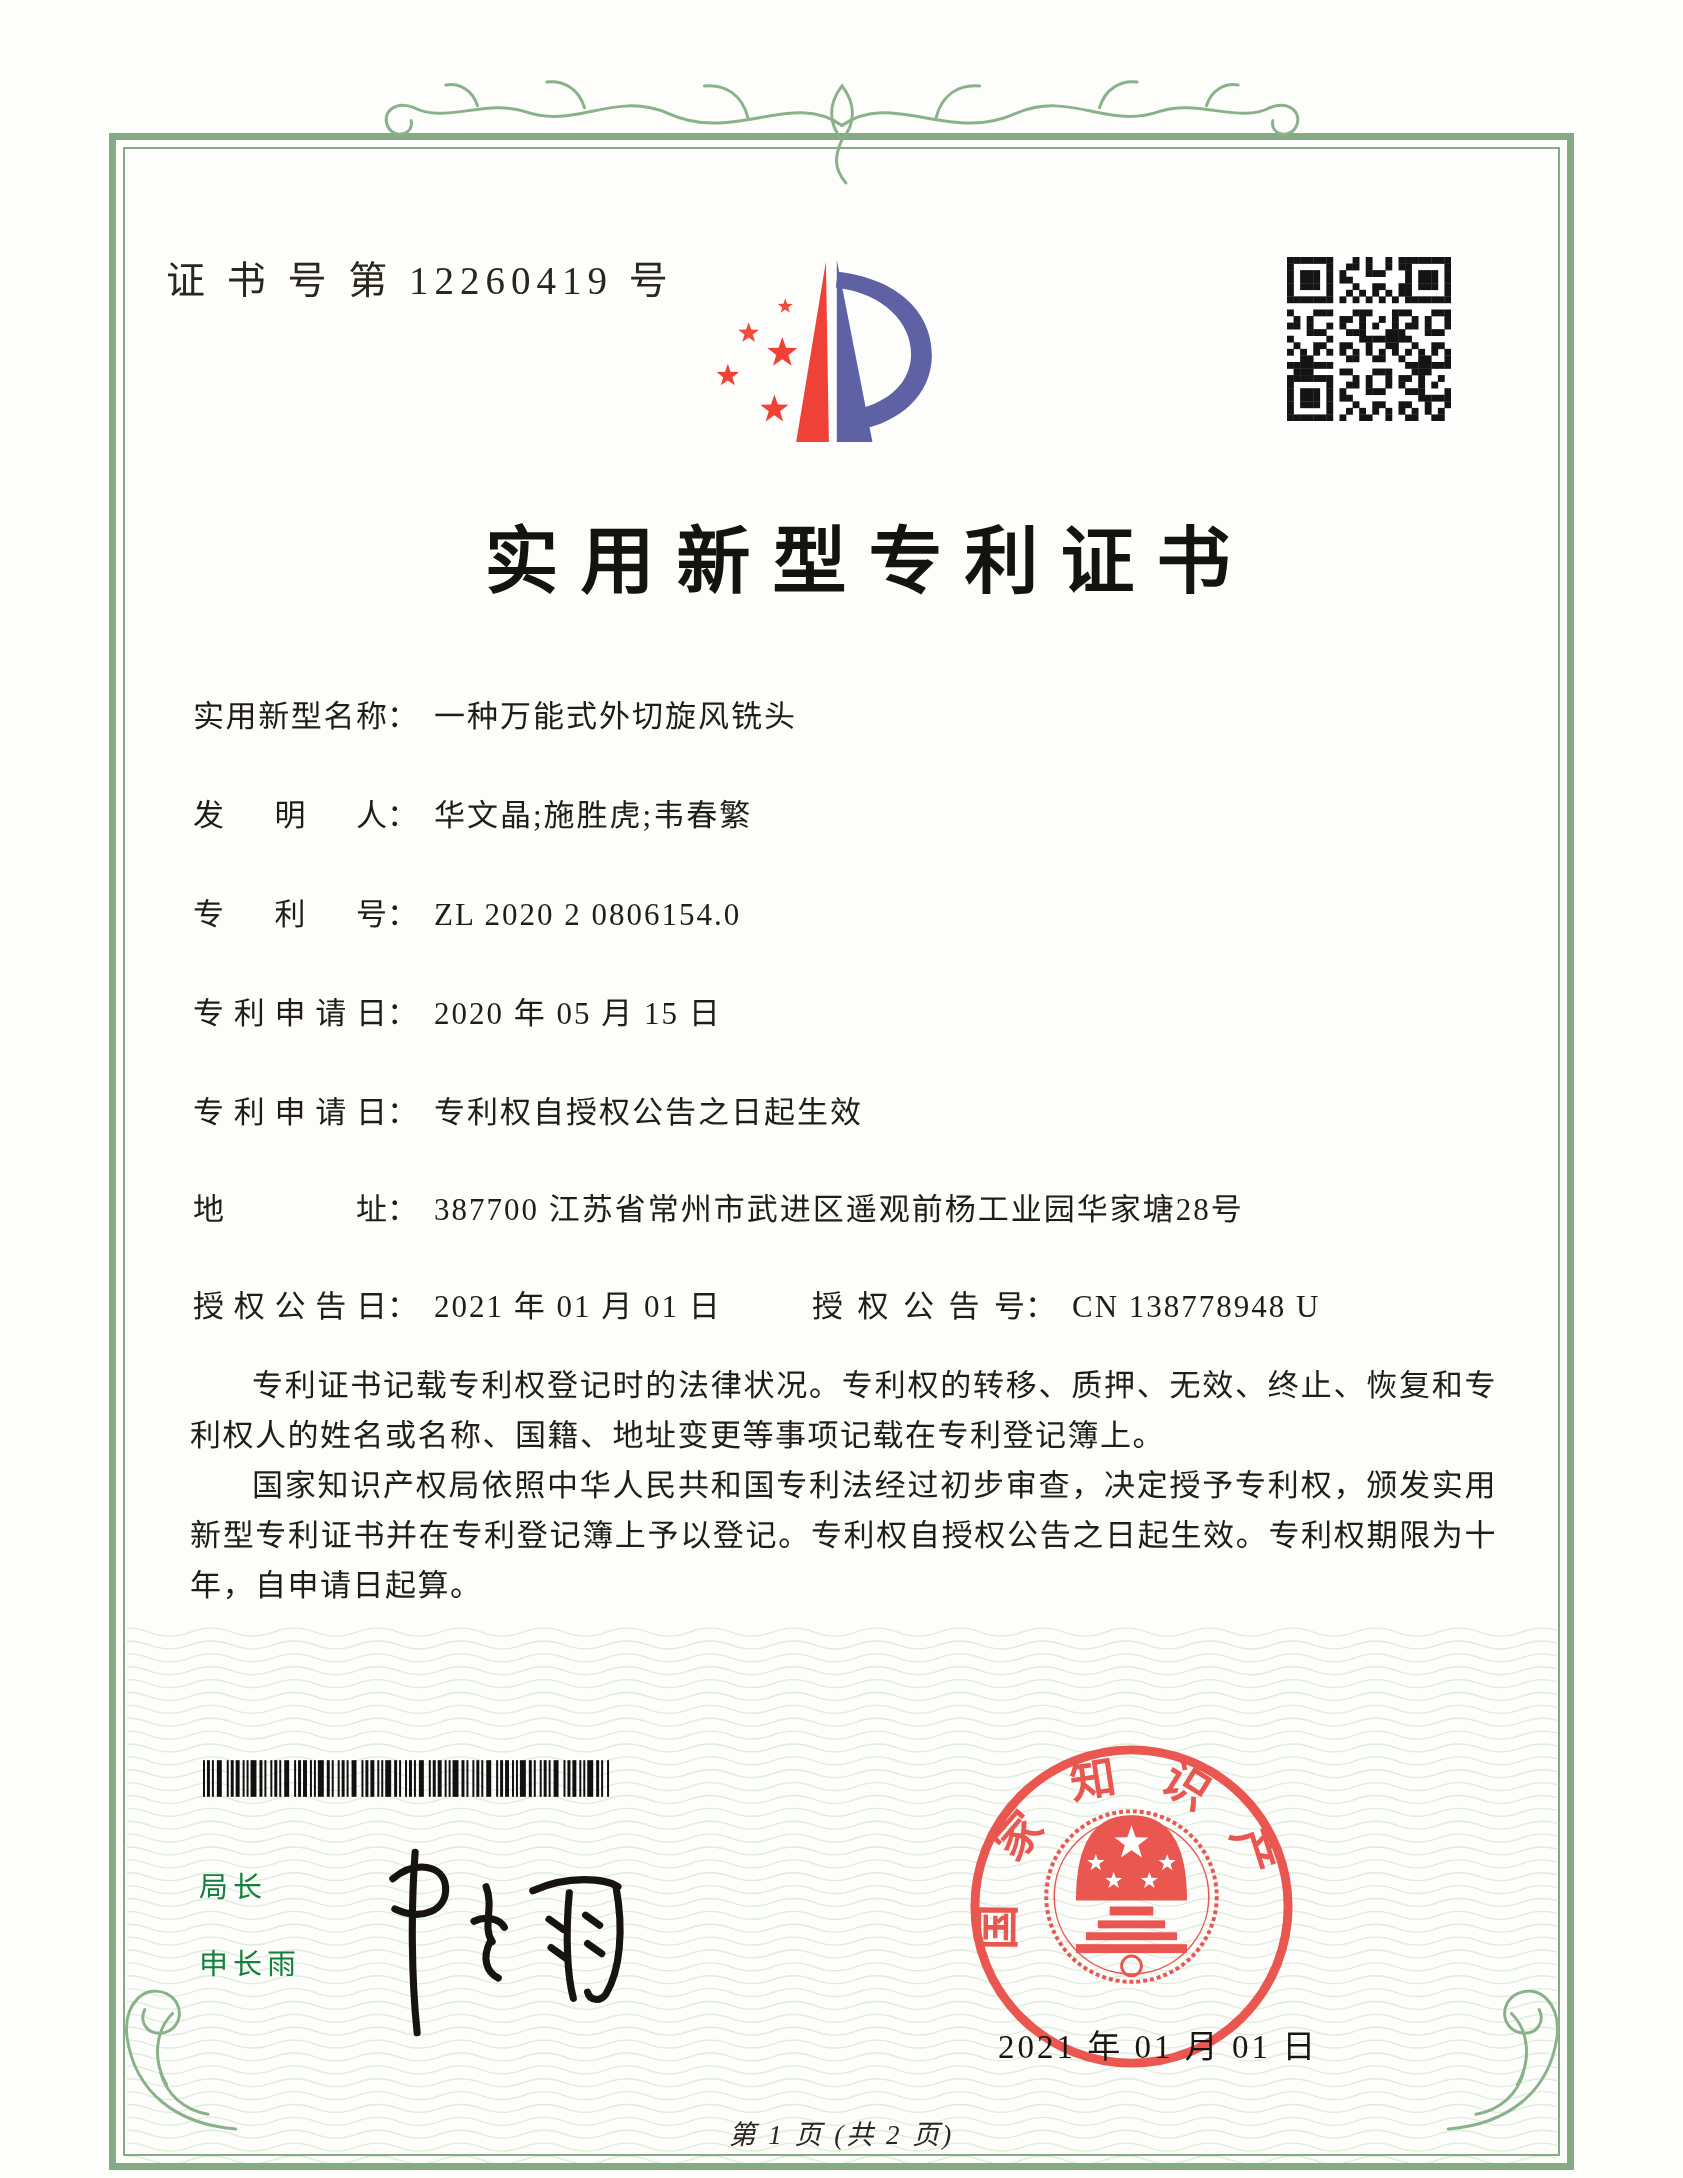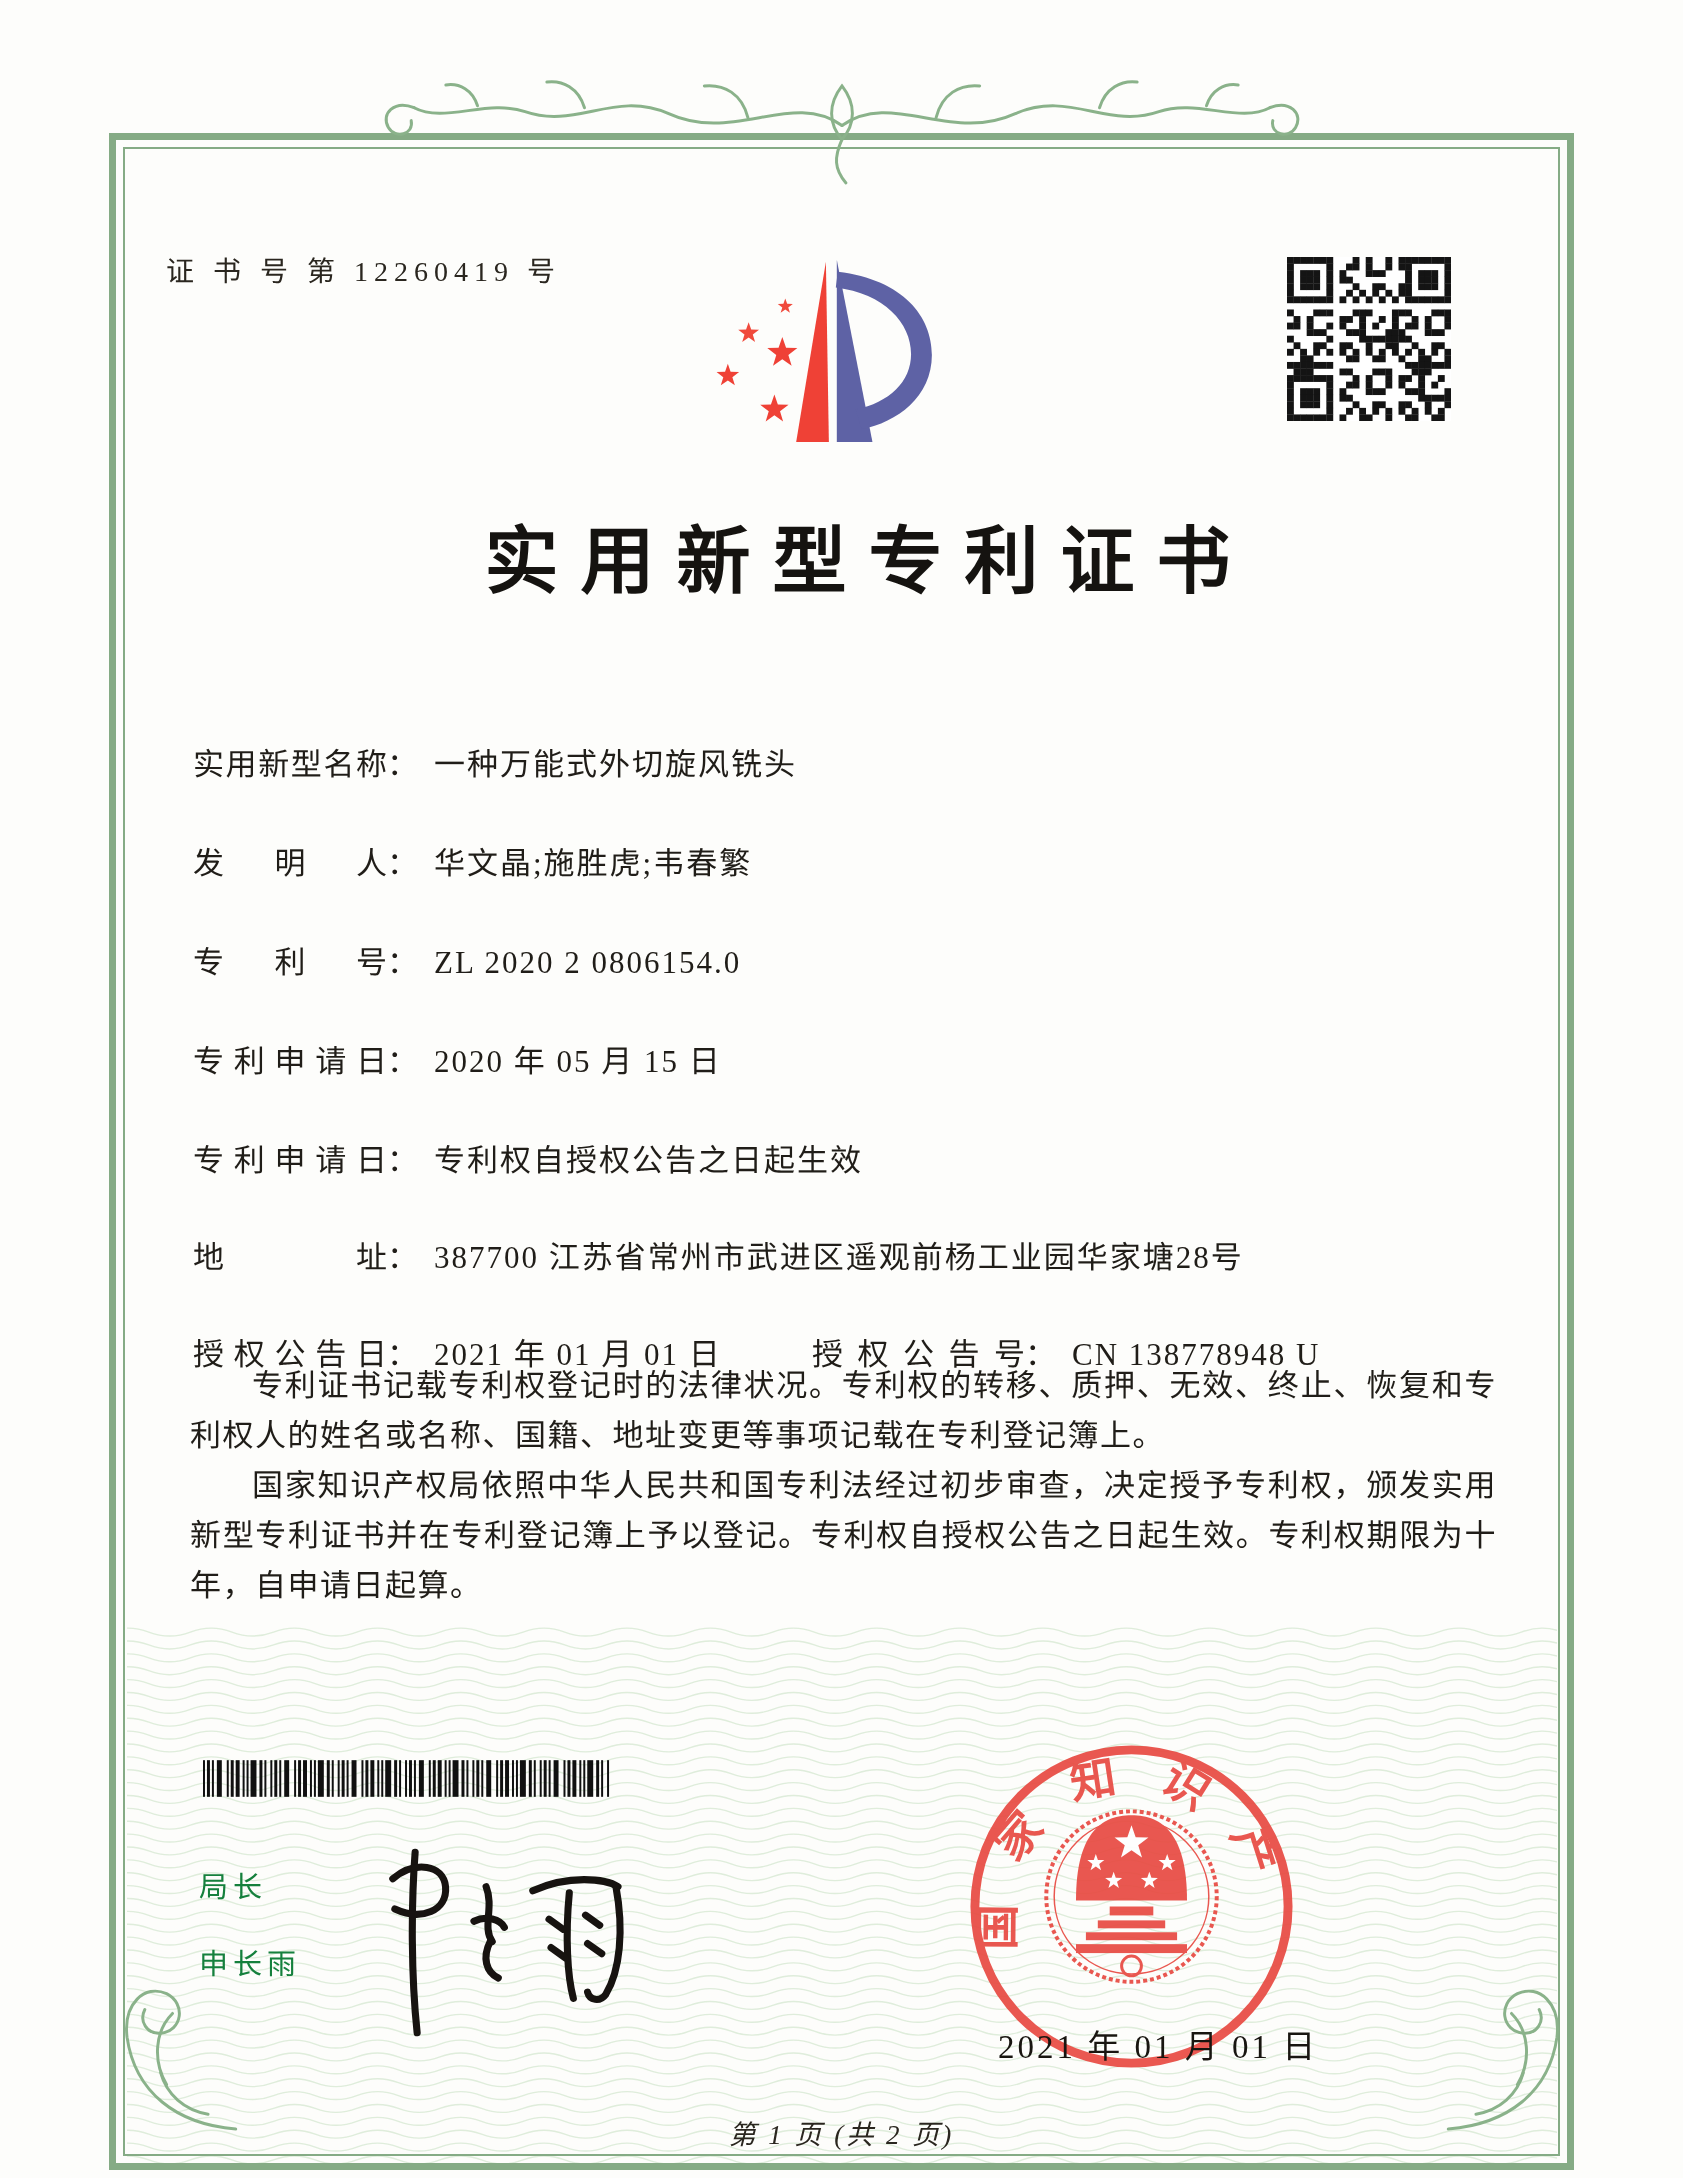--- a/index.html
+++ b/index.html
@@ -5,29 +5,29 @@
   html,body{margin:0;padding:0;}
   body{
     width:1683px;height:2178px;position:relative;overflow:hidden;
     background:#fdfdfb;color:#201d18;
     font-family:"Liberation Serif","DejaVu Serif",serif;
   }
   
   .frame-a{position:absolute;left:109px;top:133px;right:109px;bottom:8px;border:7px solid #85ab85;}
   .frame-b{position:absolute;left:123px;top:147px;right:123px;bottom:22px;border:2px solid #85ab85;}
   
-  .cert-no{position:absolute;left:166px;top:249px;font-size:28px;letter-spacing:6px;color:#2a261f;}
+  .cert-no{position:absolute;left:166px;top:249px;font-size:39px;letter-spacing:6px;color:#2a261f;}
   .logo{position:absolute;left:691px;top:244px;width:248px;height:208px;}
   .qr{position:absolute;left:1287px;top:257px;width:164px;height:164px;}
   .title{
     position:absolute;left:0;right:0;top:501px;text-align:center;
     font-size:74px;font-weight:700;letter-spacing:22px;text-indent:22px;color:#151310;padding-left:32px;
   }
   
-  .field{position:absolute;left:193px;font-size:31px;white-space:nowrap;margin-top:48px;}
+  .field{position:absolute;left:193px;font-size:31px;white-space:nowrap;}
   .field .flabel{display:inline-block;width:194px;text-align:justify;text-align-last:justify;}
   .field .fcolon{display:inline-block;margin-right:16px;}
   .field .fvalue{letter-spacing:2px;}
   .field.second{left:812px;}
   .field.second .flabel{width:213px;}
   
   .body-text{position:absolute;left:190px;top:1361px;width:1307px;}
   .body-text p{margin:0;text-indent:2em;font-size:31px;line-height:50px;text-align:justify;letter-spacing:1.5px;}
   
   .barcode{position:absolute;left:203px;top:1760px;width:411px;height:37px;}

